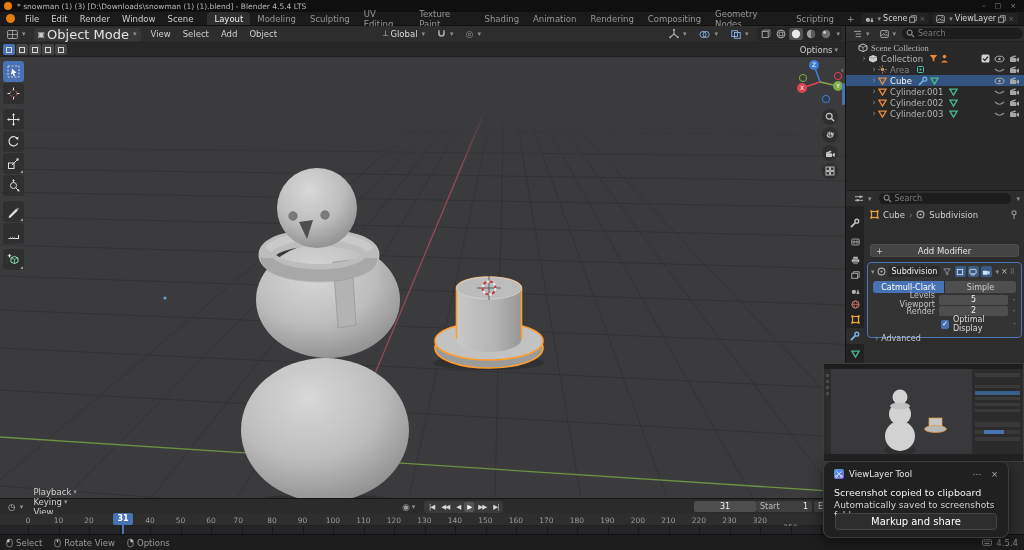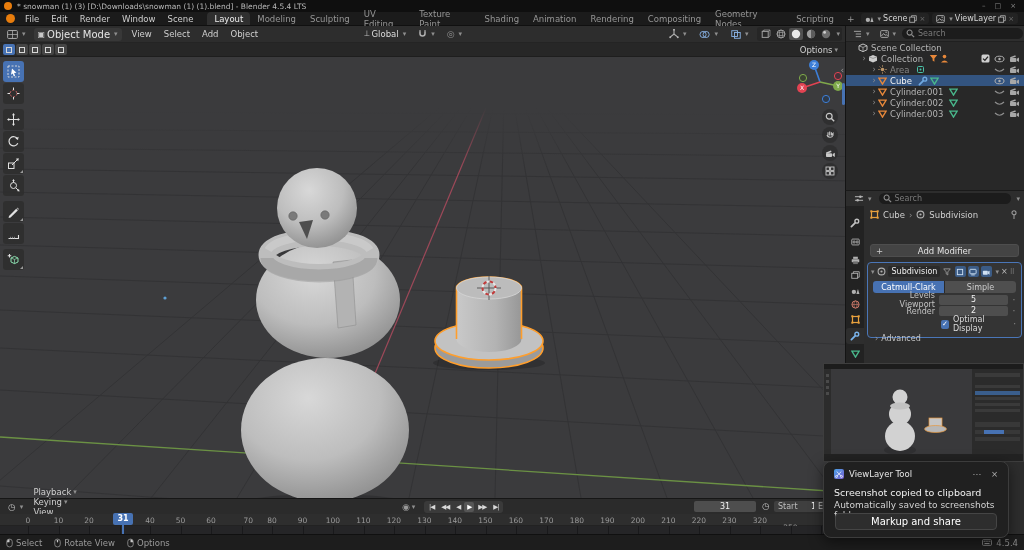--- a/index.html
+++ b/index.html
@@ -25,21 +25,21 @@
   #ws-add{display:flex;align-items:center;padding:0 6px;color:#9a9a9a;}
   #topbar-right{margin-left:auto;display:flex;align-items:center;gap:3px;padding-right:2px;}
   .sel-group{display:flex;align-items:center;gap:2px;background:#232323;border-radius:3px;padding:1px 4px;height:11px;}
   .sel-group .lbl{color:#d6d6d6;font-size:8px;}
   .dimx{color:#6f6f6f;font-size:7px;}
   
   #vp-header{position:absolute;left:0;top:26px;width:845px;height:17px;background:#2d2d2d;
              display:flex;align-items:center;padding:0 3px;border-bottom:1px solid #242424;}
   .hdr-btn{display:flex;align-items:center;gap:2px;padding:1px 4px;border-radius:3px;}
   #mode-dd{background:#383838;height:13px;margin:0 4px;}
-  #mode-dd .lbl{color:#e4e4e4;font-size:10px;}
+  #mode-dd .lbl{color:#e4e4e4;font-size:13px;}
   .vp-menu{padding:0 6px;color:#d0d0d0;font-size:8.5px;}
   #hdr-mid{display:flex;align-items:center;margin-left:96px;gap:4px;}
   #hdr-right{position:absolute;right:3px;display:flex;align-items:center;gap:5px;}
   .shade-group{display:flex;align-items:center;gap:1px;background:#262626;border-radius:3px;padding:1px 2px;}
   .shade-btn{width:14px;height:12px;display:flex;align-items:center;justify-content:center;border-radius:2px;}
   .shade-btn.active{background:#505050;}
   #tool-settings{position:absolute;left:0;top:43px;width:845px;height:14px;background:#272727;
                  display:flex;align-items:center;padding:0 3px;border-bottom:1px solid #1e1e1e;}
   .ts-icon{width:12px;height:11px;background:#454545;border-radius:2px;margin-right:1px;
            display:flex;align-items:center;justify-content:center;}
@@ -585,21 +585,21 @@
             <svg width="9" height="9" viewBox="0 0 10 10">
               <circle cx="4" cy="4" r="2.8" fill="none" stroke="#8d8d8d" stroke-width="1.2"></circle>
               <line x1="6.2" y1="6.2" x2="9" y2="9" stroke="#8d8d8d" stroke-width="1.4"></line>
             </svg>
           </span>
         <input placeholder="Search" style="">
       </div>
 
     </div>
     <div id="out-rows">
-        <div class="out-row" style="padding-left: 4px;">
+        <div class="out-row" style="padding-left: 4px; font-family: Liberation Serif, serif;">
           <span class="arrow"></span>
           <span class="ic">
             <svg width="10" height="9" viewBox="0 0 10 9">
               <path d="M1 2.8 L5 1 L9 2.8 L9 6.8 L5 8.6 L1 6.8 Z" fill="none" stroke="#c2c2c2"></path>
               <path d="M1 2.8 L5 4.4 L9 2.8 M5 4.4 V8.6" stroke="#c2c2c2" fill="none" stroke-width="0.7"></path>
             </svg>
           </span>
           <span class="olabel">Scene Collection</span>
           <span class="badges"></span>
           <span class="rights"></span>
@@ -1026,36 +1026,36 @@
       <div id="transport">
           <span class="tbtn">|◀</span>
           <span class="tbtn">◀◀</span>
           <span class="tbtn">◀</span>
           <span class="tbtn play">▶</span>
           <span class="tbtn">▶▶</span>
           <span class="tbtn">▶|</span>
         </div>
       <span id="frame-field">31</span>
       <span id="stopwatch">◷</span>
-      <span class="range-field" style="left:774px;width:46px;text-align:right;">
+      <span class="range-field" style="left:756px;width:56px;text-align:right;">
         <span class="rl">Start</span>
         <span class="rv">1</span>
       </span>
       <span class="range-field" style="left:814px;width:48px;">
         <span class="rl">End</span>
       </span>
     </div>
     <div id="tl-ruler">
         <span class="tick" style="left: 18px;">0</span>
         <span class="tick" style="left: 48.5px;">10</span>
         <span class="tick" style="left: 79px;">20</span>
         <span class="tick" style="left: 140px;">40</span>
         <span class="tick" style="left: 170.5px;">50</span>
         <span class="tick" style="left: 201px;">60</span>
-        <span class="tick" style="left: 233px; text-align: right;">70</span>
+        <span class="tick" style="left: 223px; text-align: right;">70</span>
         <span class="tick" style="left: 262px;">80</span>
         <span class="tick" style="left: 292.5px;">90</span>
         <span class="tick" style="left: 323px;">100</span>
         <span class="tick" style="left: 353.5px;">110</span>
         <span class="tick" style="left: 384px;">120</span>
         <span class="tick" style="left: 414.5px;">130</span>
         <span class="tick" style="left: 445px;">140</span>
         <span class="tick" style="left: 475.5px;">150</span>
         <span class="tick" style="left: 506px;">160</span>
         <span class="tick" style="left: 536.5px;">170</span>

